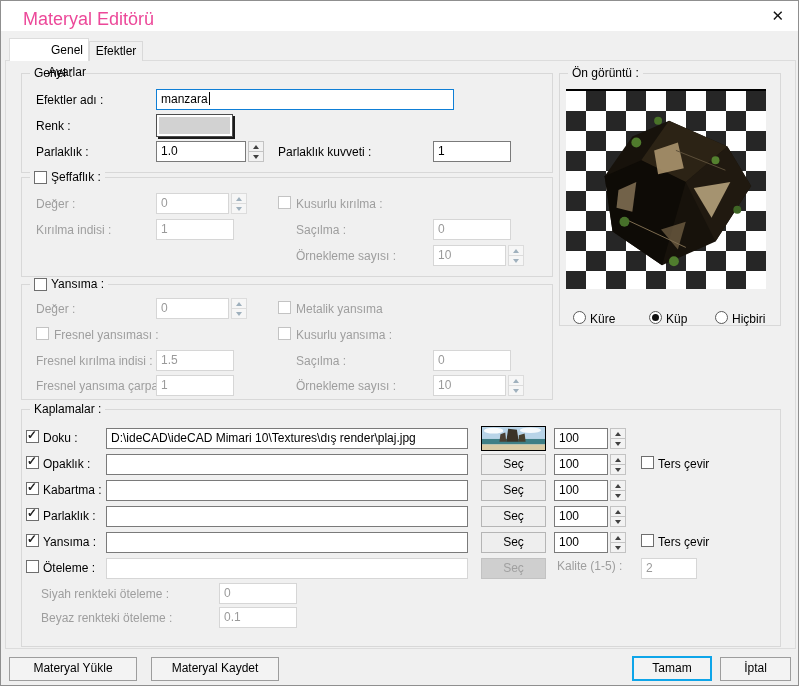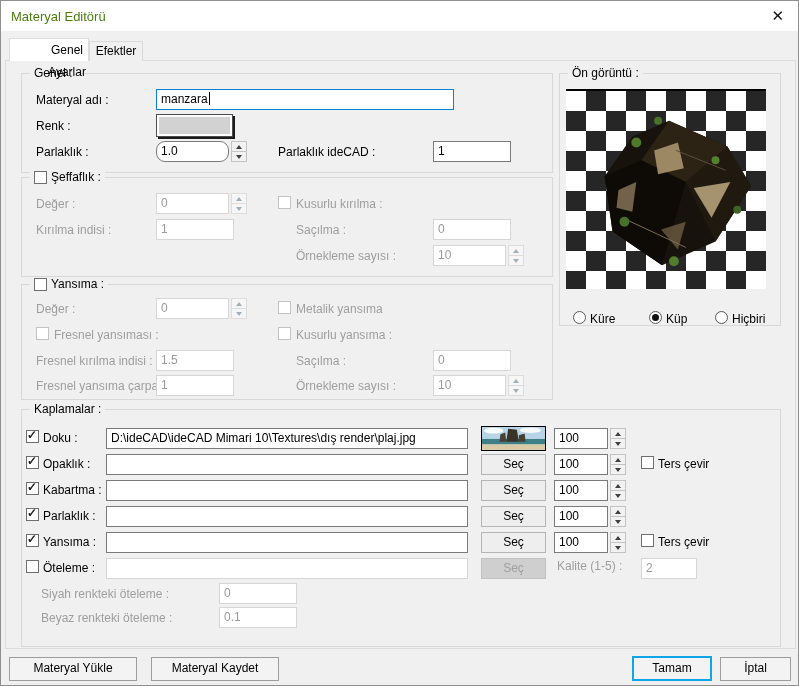--- a/index.html
+++ b/index.html
@@ -2,21 +2,21 @@
 <html><head>
 <meta charset="utf-8">
 <style>
   * { box-sizing: border-box; margin: 0; padding: 0; }
   html,body { width: 799px; height: 686px; }
   body { font-family: "Liberation Sans", sans-serif; font-size: 12px; color: #000; background: #f0f0f0; }
 
   .dialog { position: relative; width: 799px; height: 686px; background: #f0f0f0; border: 1px solid #8f8f8f; overflow: hidden; }
 
   .titlebar { position: absolute; left: 0; top: 0; right: 0; height: 30px; background: #fff; }
-  .title-text { position: absolute; left: 10px; top: 8px; font-size: 13px; color: #4d7c0f; }
+  .title-text { position: absolute; left: 22px; top: 8px; font-size: 18px; color: #ec4899; }
   .close-x { position: absolute; right: 14px; top: 6px; font-size: 15px; color: #111; cursor: default; }
 
   .tabpage { position: absolute; left: 4px; top: 59px; width: 791px; height: 589px; border: 1px solid #dcdcdc; background: #f0f0f0; }
   .tab { position: absolute; font-size: 12px; text-align: center; }
   .tab.active { left: 8px; top: 37px; width: 80px; height: 23px; line-height: 22px; background: #fff; border: 1px solid #dcdcdc; border-bottom: none; z-index: 3; padding-left: 36px; }
   .tab.inactive { left: 88px; top: 40px; width: 54px; height: 20px; line-height: 19px; background: #f0f0f0; border: 1px solid #d9d9d9; border-bottom: none; z-index: 2; }
 
   .grp { position: absolute; border: 1px solid #d8d8d8; background: transparent; }
   .grp-legend { position: absolute; top: -8px; left: 8px; background: #f0f0f0; padding: 0 4px; font-size: 12px; display: flex; align-items: center; gap: 4px; }
 
@@ -76,37 +76,37 @@
     <div class="close-x">✕</div>
   </div>
 
   <div class="tab active">Genel Ayarlar</div>
   <div class="tab inactive">Efektler</div>
   <div class="tabpage"></div>
 
   <div class="grp" style="left:20px;top:72px;width:532px;height:100px;">
     <div class="grp-legend">Genel :</div>
   </div>
-  <div class="lbl" style="left:35px;top:92px;">Materyal adı :</div>
+  <div class="lbl" style="left:35px;top:92px;">Efektler adı :</div>
   <div class="inp focused" style="left:155px;top:88px;width:298px;">manzara</div>
 
   <div class="lbl" style="left:35px;top:118px;">Renk :</div>
   <div class="swatch-outer">
       <div class="swatch-inner"></div>
     </div>
 
   <div class="lbl" style="left:35px;top:144px;">Parlaklık :</div>
   <div class="spin" style="left:155px;top:140px;">
-    <div class="sp-inp" style="width:73px;border-radius:9px;">1.0</div>
-    <div class="btns">
-        <div class="sb up"></div>
-        <div class="sb dn"></div>
-      </div>
-  </div>
-  <div class="lbl" style="left:277px;top:144px;">Parlaklık ideCAD :</div>
+    <div class="sp-inp" style="width:90px;">1.0</div>
+    <div class="btns">
+        <div class="sb up"></div>
+        <div class="sb dn"></div>
+      </div>
+  </div>
+  <div class="lbl" style="left:277px;top:144px;">Parlaklık kuvveti :</div>
   <div class="inp" style="left:432px;top:140px;width:78px;">1</div>
 
   <div class="grp" style="left:20px;top:176px;width:532px;height:100px;">
     <div class="grp-legend">
       <span class="cb inline"></span>
       <span>Şeffaflık :</span>
     </div>
   </div>
   <div class="lbl dis" style="left:35px;top:196px;">Değer :</div>
   <div class="spin dis" style="left:155px;top:192px;">

